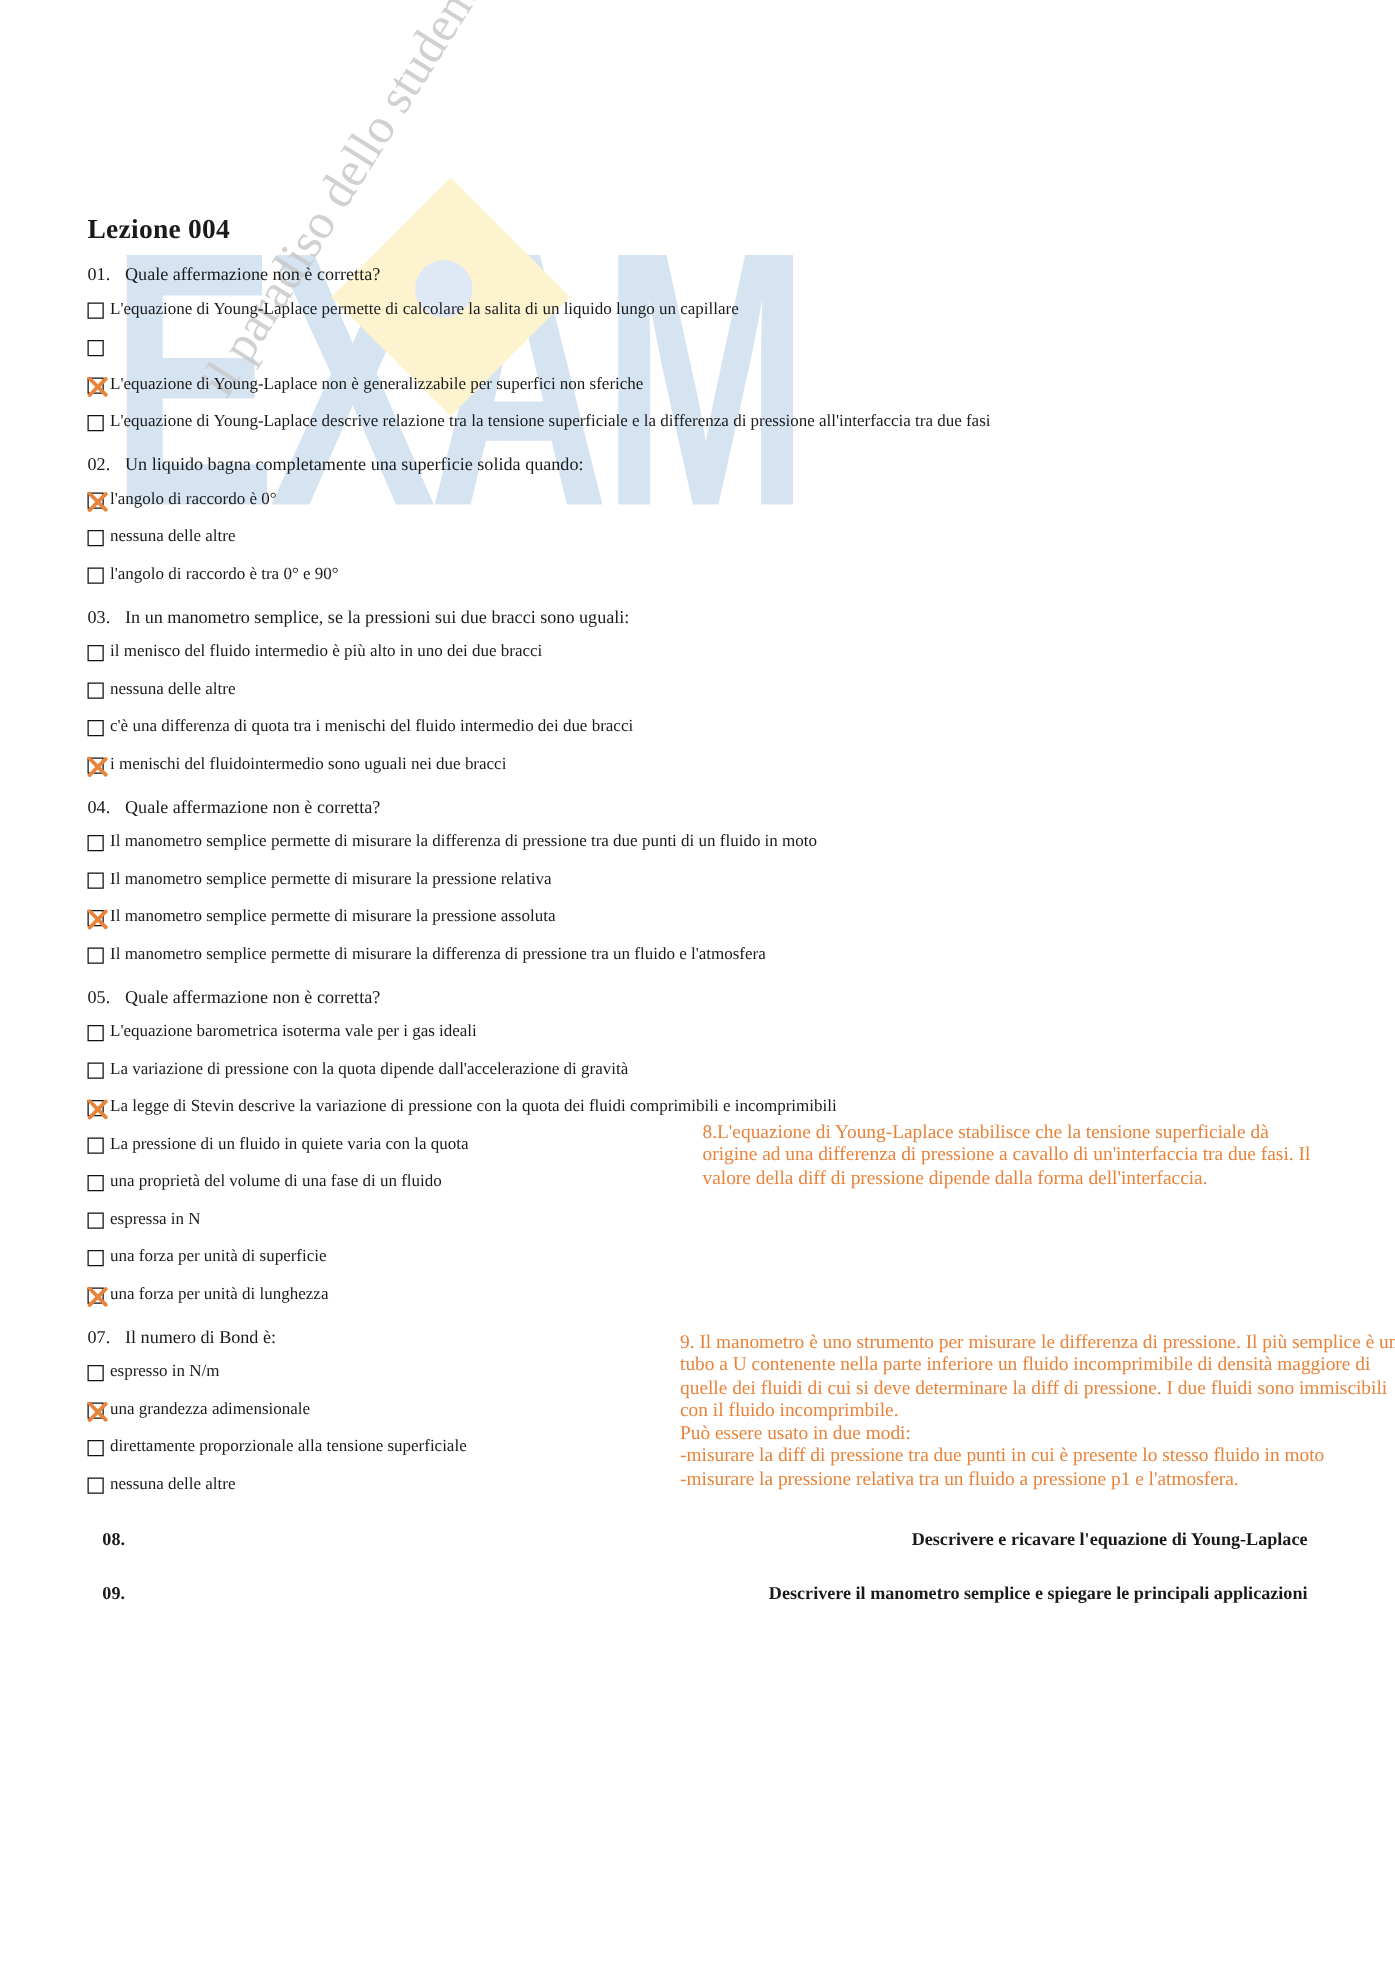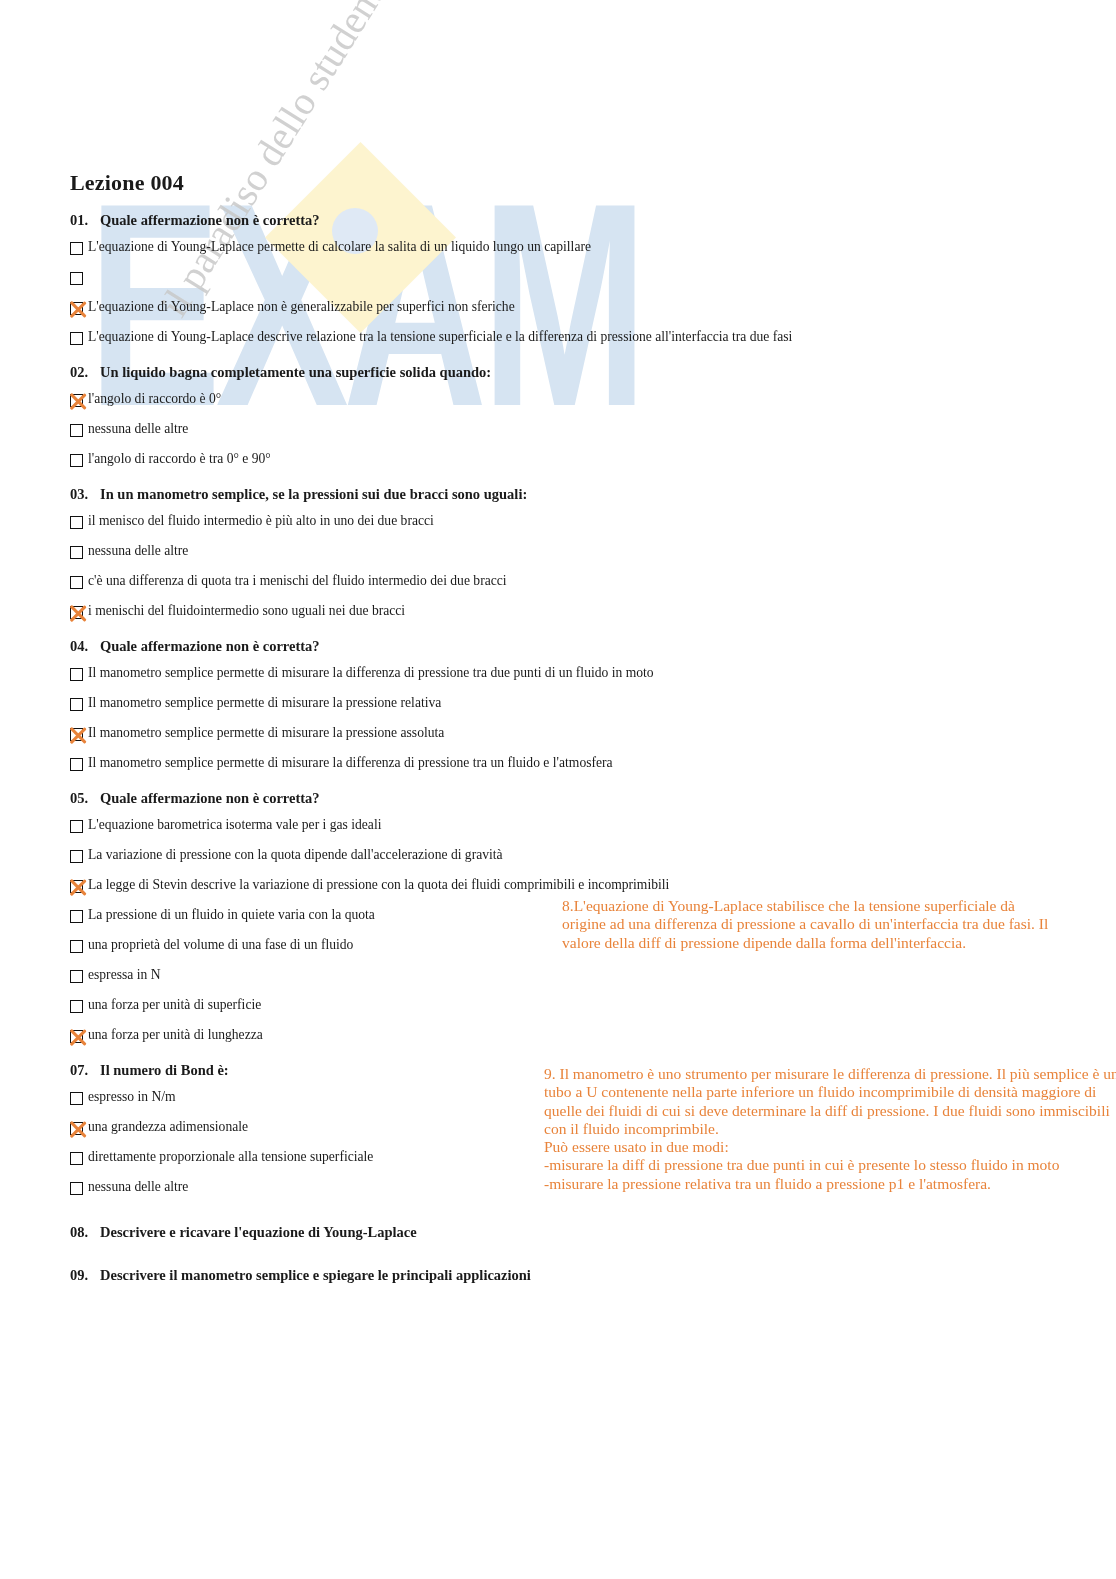--- a/index.html
+++ b/index.html
@@ -87,21 +87,21 @@
     font-family: "Liberation Serif", serif;
     font-weight: bold;
     font-size: 22px;
     margin: 0 0 14px 0;
     letter-spacing: 0.2px;
   }
 
   .question-block { margin-bottom: 8px; }
 
   .question-head {
-    font-weight: bold;
+    font-weight: normal;
     font-size: 14.5px;
     margin: 16px 0 8px 0;
     display: flex;
     align-items: baseline;
   }
   .q-num {
     display: inline-block;
     width: 30px;
     flex: 0 0 30px;
   }
@@ -151,20 +151,21 @@
     line-height: 1.25;
     flex: 1 1 auto;
   }
 
   .open-question {
     font-weight: bold;
     font-size: 14.5px;
     margin: 26px 0 0 0;
     display: flex;
     align-items: baseline;
+    text-align: right;
   }
 
   
   .note {
     position: absolute;
     z-index: 2;
     color: #e8833a;
     font-family: Liberation Serif, serif;
     font-size: 15.5px;
     line-height: 1.18;

